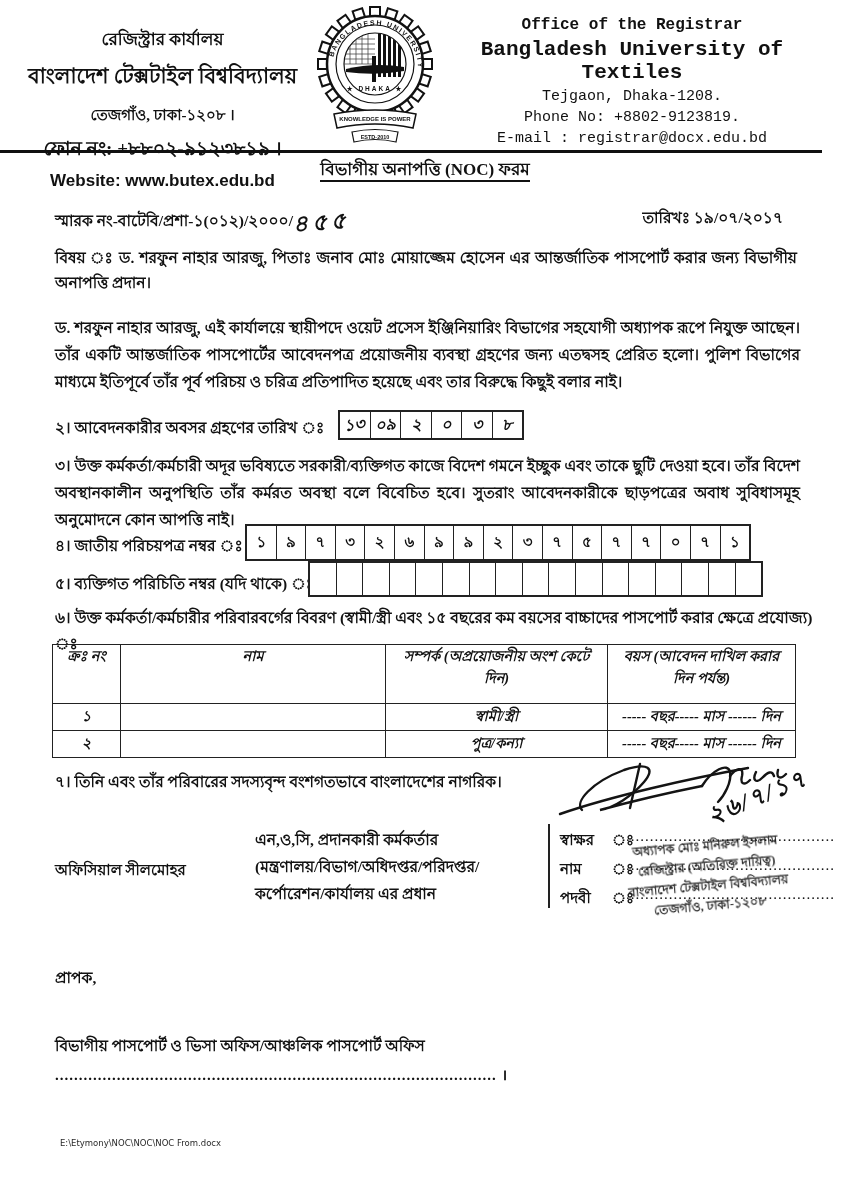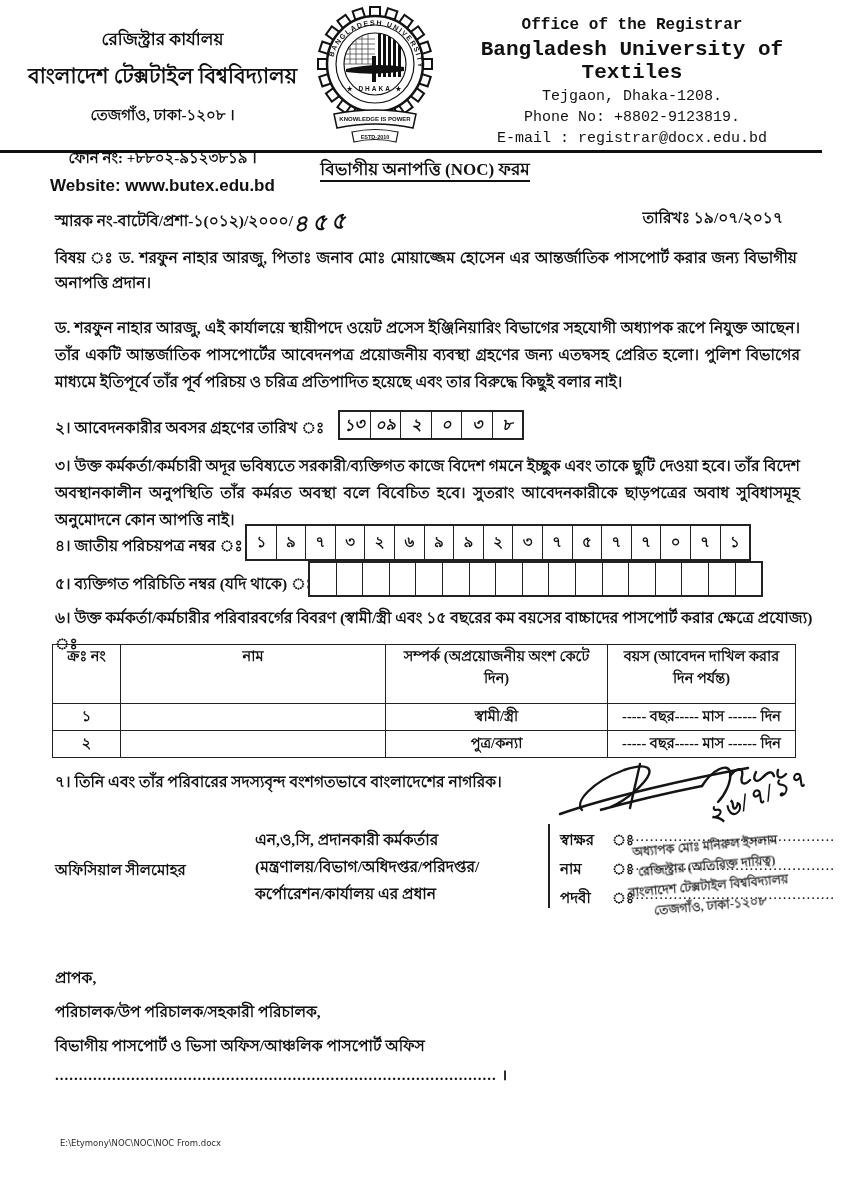--- a/index.html
+++ b/index.html
@@ -4,21 +4,21 @@
 <style>
   html,body{margin:0;padding:0;background:#e8e8e8;}
   .page{position:relative;width:850px;height:1179px;background:#ffffff;margin:0 auto;
         font-family:"Liberation Serif","DejaVu Serif",serif;color:#111;overflow:hidden;}
   .abs{position:absolute;}
   
   .hdr-left{left:10px;top:26px;width:305px;text-align:center;font-weight:700;}
   .hdr-left .l1{font-size:17px;}
   .hdr-left .l2{font-size:21px;margin-top:6px;}
   .hdr-left .l3{font-size:15px;margin-top:8px;}
-  .hdr-left .l4{font-size:15px;margin-top:18px;}
+  .hdr-left .l4{font-size:19px;margin-top:6px;}
   .hdr-left .l5{font-size:17px;margin-top:5px;font-family:"Liberation Sans",sans-serif;}
   .logo-wrap{left:316px;top:6px;width:118px;height:140px;}
   .hdr-right{left:434px;top:16px;width:396px;text-align:center;font-family:Liberation Mono, monospace;}
   .hdr-right .l1{font-size:16px;font-weight:700;}
   .hdr-right .l2{font-size:21px;font-weight:700;margin-top:4px;}
   .hdr-right .l3{font-size:15px;margin-top:4px;}
   .hdr-right .l4{font-size:15px;margin-top:4px;}
   .hdr-right .l5{font-size:15px;margin-top:4px;}
   .rule{left:0;top:150px;width:822px;height:3px;background:#101010;}
   .title-line{left:0;top:156px;width:850px;text-align:center;}
@@ -40,21 +40,21 @@
   .hand{font-style:italic;transform:rotate(-5deg);font-size:16px;}
   .item3{top:452px;}
   .item4-label{left:55px;top:534px;}
   .nid-boxes{left:245px;top:524px;}
   .nid-boxes .cell{width:28.6px;height:33px;}
   .item5-label{left:55px;top:572px;}
   .pid-boxes{left:308px;top:561px;}
   .pid-boxes .cell{width:25.6px;height:32px;}
   .item6-label{left:55px;top:606px;width:760px;}
   .family-table{left:52px;top:644px;border-collapse:collapse;table-layout:fixed;}
-  .family-table td{border:1.8px solid #222;font-weight:700;font-size:14.5px;padding:1px 4px;}
+  .family-table td{border:1.8px solid #222;font-weight:700;font-size:14.5px;padding:1px 4px;font-style:italic;}
   .family-table .hrow td{height:56px;vertical-align:top;text-align:center;line-height:1.5;}
   .family-table .drow td{height:24px;text-align:center;}
   .item7{left:55px;top:770px;width:600px;}
   
   .sig-svg{left:552px;top:752px;width:250px;height:78px;}
   .sig-date{left:705px;top:778px;font-size:24px;font-weight:700;font-style:italic;
             transform:rotate(-22deg);letter-spacing:2px;}
   .seal-label{left:55px;top:858px;font-weight:700;font-size:15px;}
   .officer-block{left:255px;top:826px;width:292px;font-weight:700;font-size:15.5px;line-height:1.75;}
   .vdiv{left:548px;top:824px;width:2px;height:84px;background:#222;}
@@ -322,19 +322,18 @@
   </div>
 
   <div class="abs stamp">
     <div>অধ্যাপক মোঃ মনিরুল ইসলাম</div>
     <div>রেজিস্ট্রার (অতিরিক্ত দায়িত্ব)</div>
     <div>বাংলাদেশ টেক্সটাইল বিশ্ববিদ্যালয়</div>
     <div>তেজগাঁও, ঢাকা-১২০৮</div>
   </div>
 
   <span class="abs recip recip1">প্রাপক,</span>
-  <span class="abs recip recip2">পরিচালক/উপ পরিচালক/সহকারী পরিচালক,</span>
   <span class="abs recip recip3">বিভাগীয় পাসপোর্ট ও ভিসা অফিস/আঞ্চলিক পাসপোর্ট অফিস</span>
   <span class="abs bottom-dots">............................................................................................. ।</span>
 
   <span class="abs footer-path">E:\Etymony\NOC\NOC\NOC From.docx</span>
 
 </div>
 
 </body></html>

